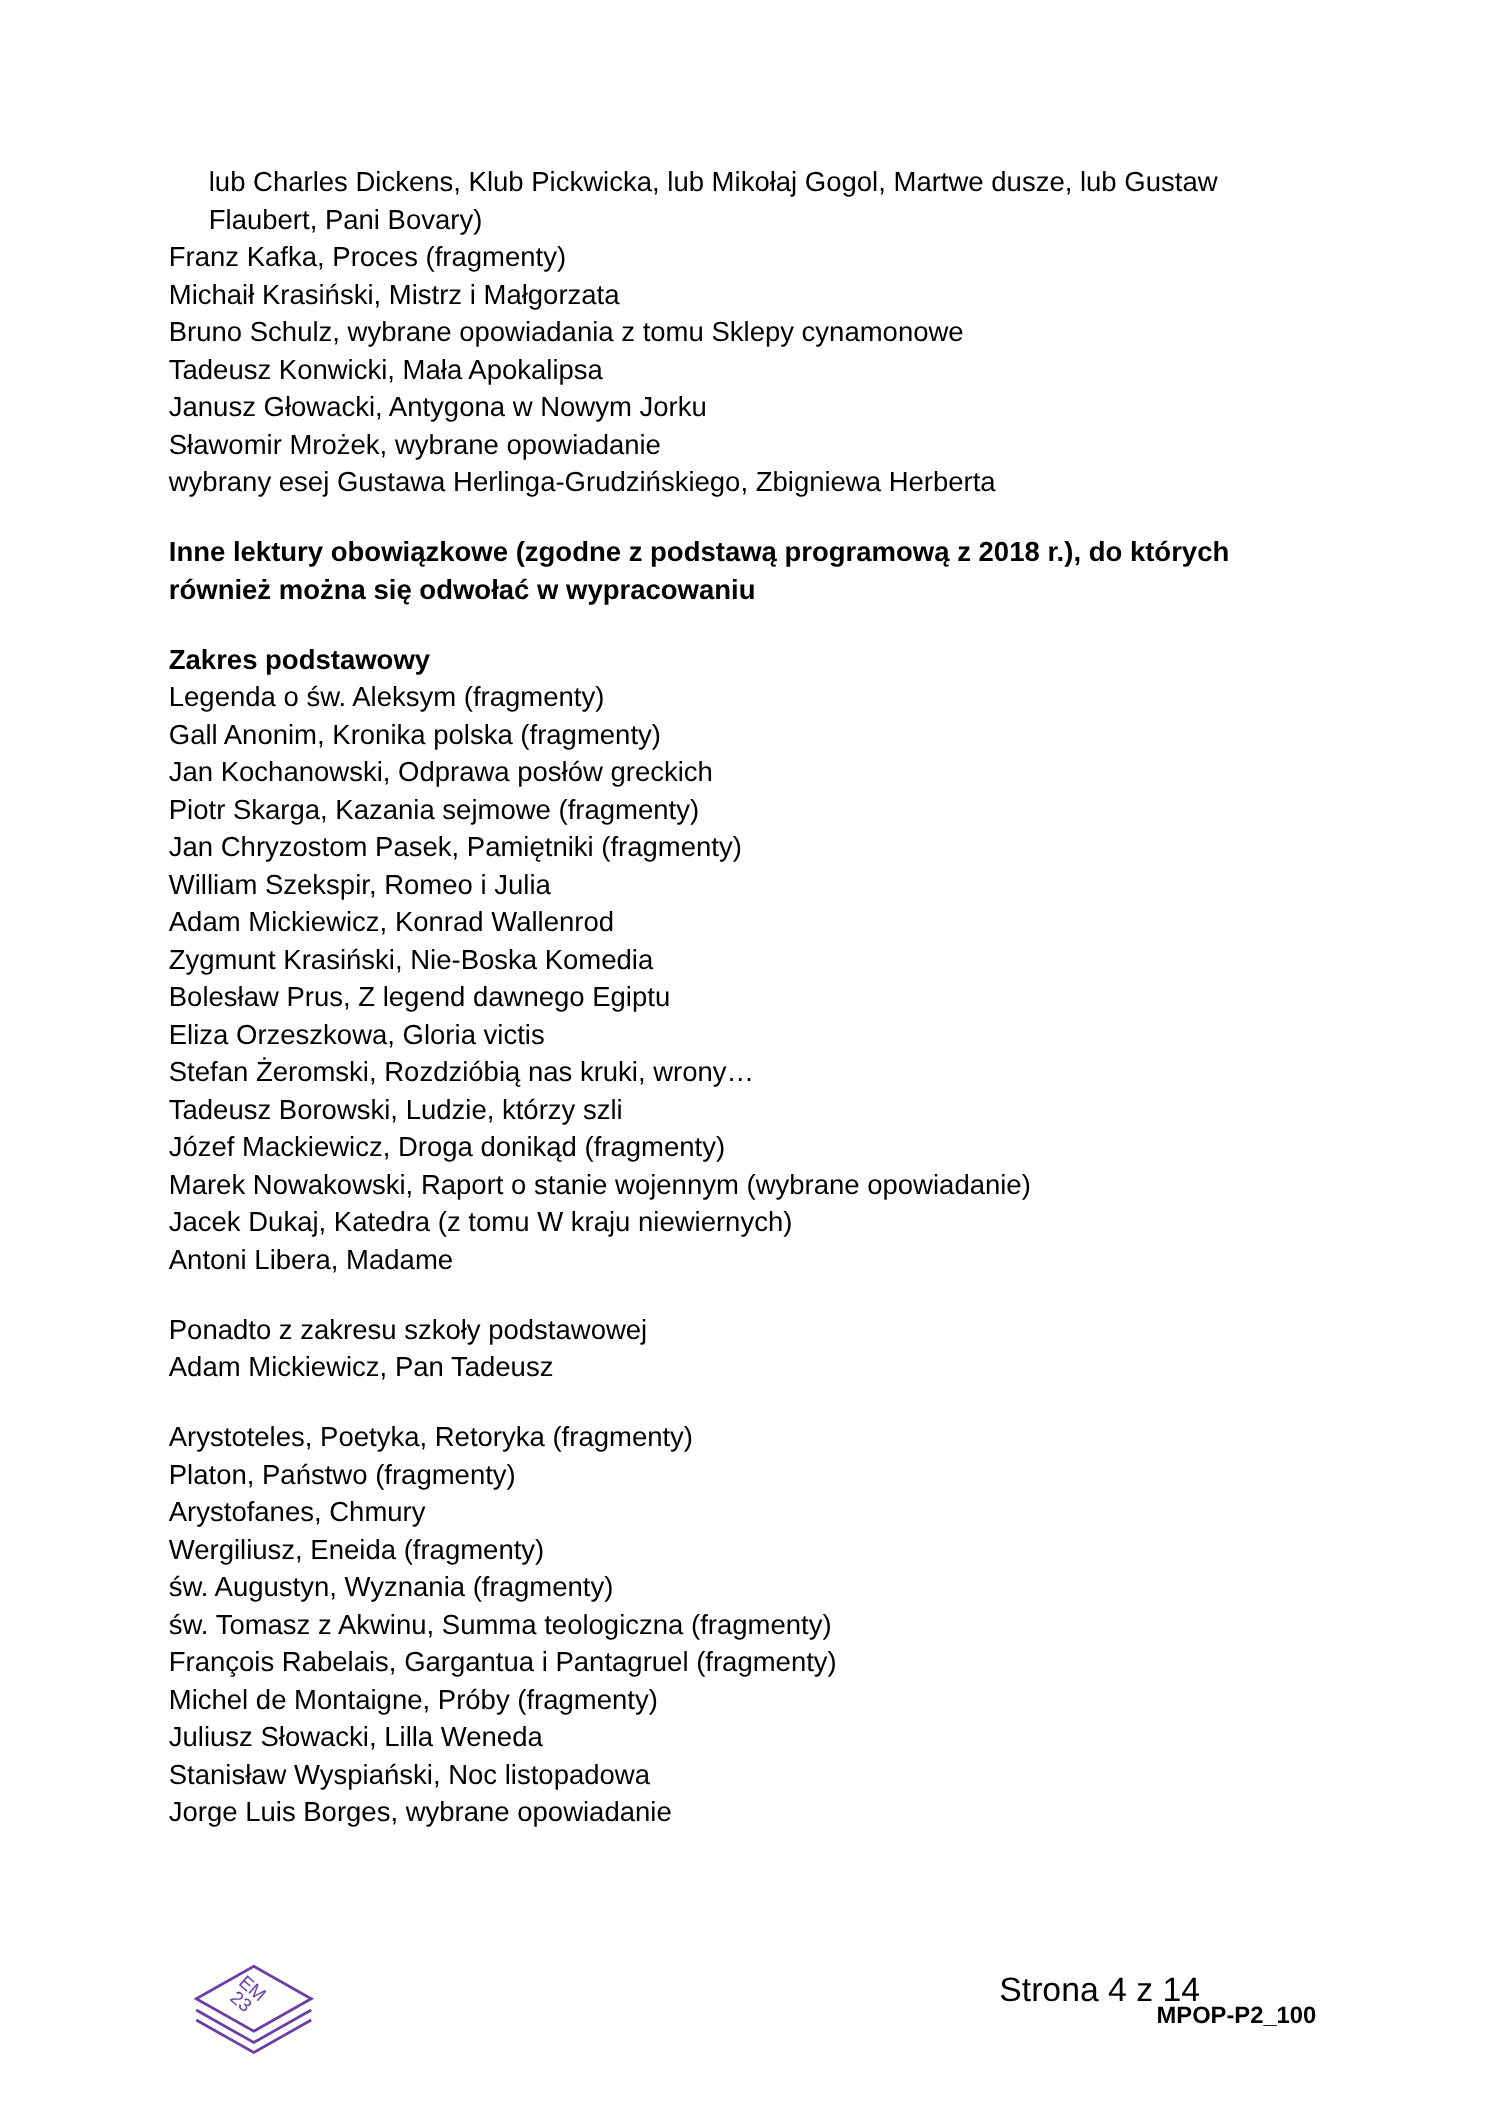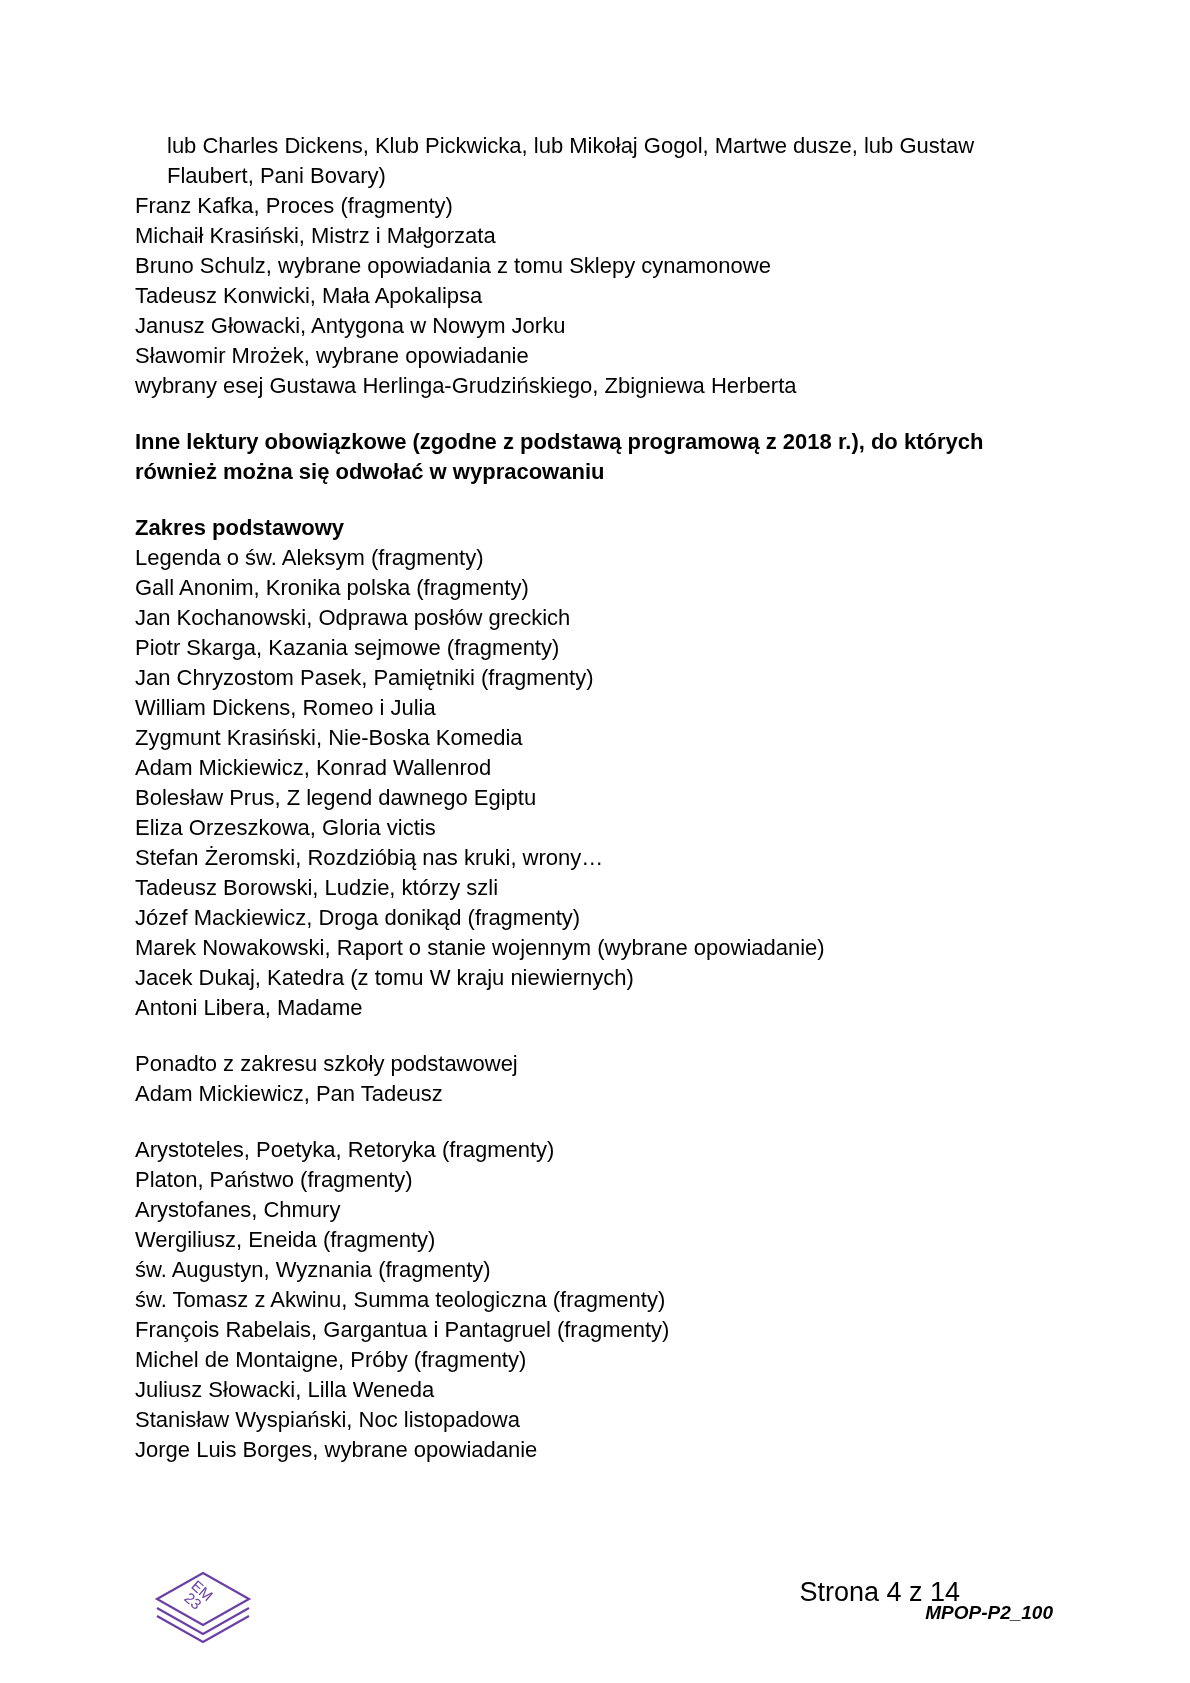--- a/index.html
+++ b/index.html
@@ -35,21 +35,20 @@
     top:1579px; left:0; width:960px;
     text-align:right;
     font-size:27px; line-height:26px;
   }
   .footer-code {
     position:absolute;
     top:1602px; left:0; width:1053px;
     text-align:right;
     font-size:19px; line-height:22px;
     font-weight:bold;
-    font-style:italic;
   }
   .logo-wrap {
     position:absolute;
     left:153px; top:1571px;
     width:100px; height:74px;
   }
   .logo-wrap svg { display:block; }
 </style>
 </head>
 <body>
@@ -70,23 +69,23 @@
       <div class="line"><span class="seg-b">Inne lektury obowiązkowe (zgodne z podstawą programową z 2018 r.), do których</span></div>
       <div class="line"><span class="seg-b">również można się odwołać w wypracowaniu</span></div>
     </div>
     <div class="section">
       <div class="section-heading">Zakres podstawowy</div>
       <div class="line"><span class="seg-i">Legenda o św. Aleksym</span><span class="seg-r"> (fragmenty)</span></div>
       <div class="line"><span class="seg-r">Gall Anonim, </span><span class="seg-i">Kronika polska</span><span class="seg-r"> (fragmenty)</span></div>
       <div class="line"><span class="seg-r">Jan Kochanowski, </span><span class="seg-i">Odprawa posłów greckich</span></div>
       <div class="line"><span class="seg-r">Piotr Skarga, </span><span class="seg-i">Kazania sejmowe</span><span class="seg-r"> (fragmenty)</span></div>
       <div class="line"><span class="seg-r">Jan Chryzostom Pasek, </span><span class="seg-i">Pamiętniki</span><span class="seg-r"> (fragmenty)</span></div>
-      <div class="line"><span class="seg-r">William Dickens, </span><span class="seg-i">Romeo i Julia</span></div>
+      <div class="line"><span class="seg-r">William Szekspir, </span><span class="seg-i">Romeo i Julia</span></div>
+      <div class="line"><span class="seg-r">Adam Mickiewicz, </span><span class="seg-i">Konrad Wallenrod</span></div>
       <div class="line"><span class="seg-r">Zygmunt Krasiński, </span><span class="seg-i">Nie-Boska Komedia</span></div>
-      <div class="line"><span class="seg-r">Adam Mickiewicz, </span><span class="seg-i">Konrad Wallenrod</span></div>
       <div class="line"><span class="seg-r">Bolesław Prus, </span><span class="seg-i">Z legend dawnego Egiptu</span></div>
       <div class="line"><span class="seg-r">Eliza Orzeszkowa, </span><span class="seg-i">Gloria victis</span></div>
       <div class="line"><span class="seg-r">Stefan Żeromski, </span><span class="seg-i">Rozdzióbią nas kruki, wrony…</span></div>
       <div class="line"><span class="seg-r">Tadeusz Borowski, </span><span class="seg-i">Ludzie, którzy szli</span></div>
       <div class="line"><span class="seg-r">Józef Mackiewicz, </span><span class="seg-i">Droga donikąd</span><span class="seg-r"> (fragmenty)</span></div>
       <div class="line"><span class="seg-r">Marek Nowakowski, </span><span class="seg-i">Raport o stanie wojennym</span><span class="seg-r"> (wybrane opowiadanie)</span></div>
       <div class="line"><span class="seg-r">Jacek Dukaj, </span><span class="seg-i">Katedra</span><span class="seg-r"> (z tomu </span><span class="seg-i">W kraju niewiernych</span><span class="seg-r">)</span></div>
       <div class="line"><span class="seg-r">Antoni Libera, </span><span class="seg-i">Madame</span></div>
     </div>
     <div class="section">

